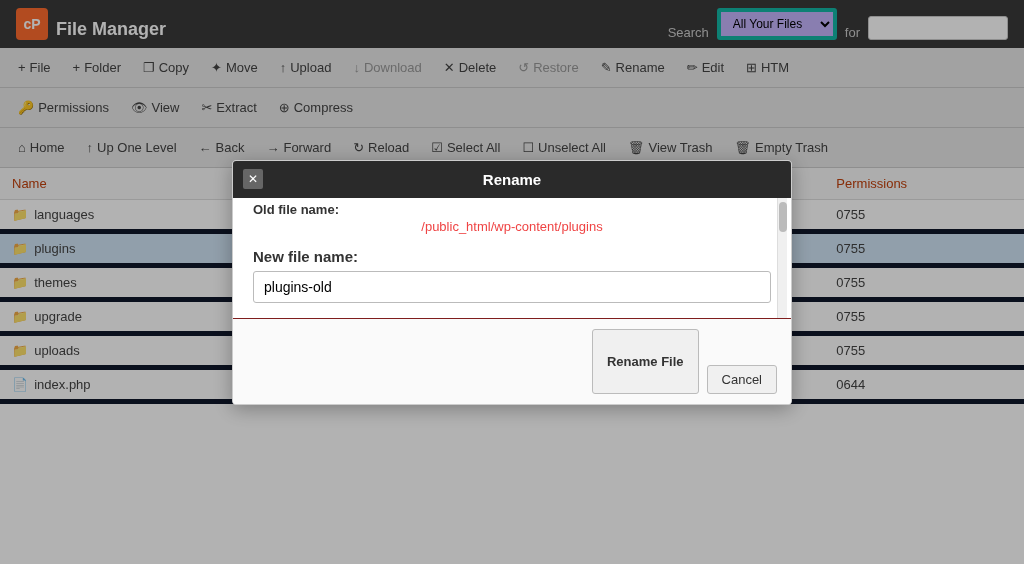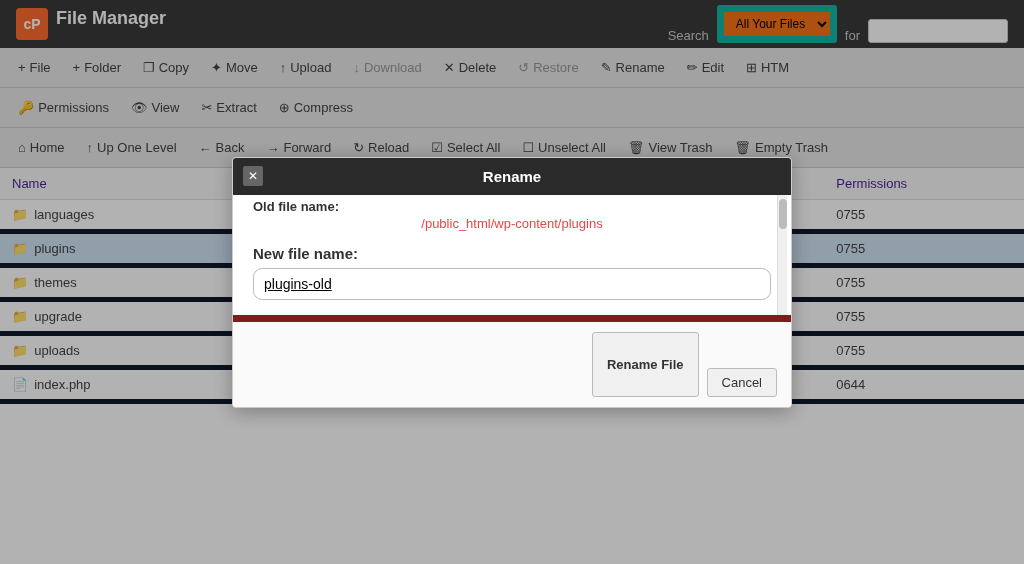--- a/index.html
+++ b/index.html
@@ -8,21 +8,21 @@
     
     .header {
       background: #3a3a3a;
       display: flex;
       align-items: center;
       padding: 0 16px;
       height: 48px;
     }
     .header-logo {
       display: flex;
-      align-items: flex-start;
+      align-items: flex-end;
       gap: 8px;
       color: white;
       font-size: 18px;
       font-weight: bold;
       margin-right: auto;
     }
     .cpanel-icon {
       width: 32px;
       height: 32px;
       background: #ff6c2f;
@@ -36,23 +36,23 @@
     }
     .search-area {
       display: flex;
       align-items: flex-end;
       gap: 8px;
       color: #ccc;
       font-size: 13px;
     }
     .search-select {
       padding: 4px 8px;
-      border: 7px solid #14b8a6;
-      border-radius: 3px;
-      background: #f97316;
+      border: 4px solid #14b8a6;
+      border-radius: 3px;
+      background: #c4b5fd;
       font-size: 12px;
       min-width: 120px;
     }
     .search-input {
       padding: 4px 8px;
       border: 1px solid #ccc;
       border-radius: 3px;
       background: white;
       font-size: 12px;
       width: 140px;
@@ -117,21 +117,21 @@
     }
     .file-table {
       width: 100%;
       border-collapse: collapse;
     }
     .file-table thead th {
       background: #f8f8f8;
       border-bottom: 1px solid #ddd;
       padding: 8px 12px;
       text-align: left;
-      color: #4c1d95;
+      color: #c2410c;
       font-weight: normal;
       font-size: 13px;
       position: sticky;
       top: 0;
     }
     .file-table tbody td {
       padding: 7px 12px;
       border-bottom: 5px solid #0f172a;
       font-size: 13px;
       color: #444;
@@ -199,31 +199,30 @@
     }
     .modal-body .new-name-label {
       font-weight: bold;
       font-size: 15px;
       margin-bottom: 6px;
     }
     .modal-body input[type="text"] {
       width: 100%;
       padding: 7px 10px;
       border: 1px solid #bbb;
-      border-radius: 9px;
+      border-radius: 3px;
       font-size: 14px;
       outline: none;
-      text-decoration: underline;
     }
     .modal-footer {
       padding: 10px 14px;
       display: flex;
       justify-content: flex-end;
       gap: 8px;
-      border-top: 7px solid #7f1d1d;
+      border-top: 1px solid #7f1d1d;
       background: #fafafa;
     }
     .btn-primary {
       padding: 6px 14px;
       background: #f0f0f0;
       border: 1px solid #bbb;
       border-radius: 3px;
       cursor: pointer;
       font-size: 13px;
       font-weight: bold;

